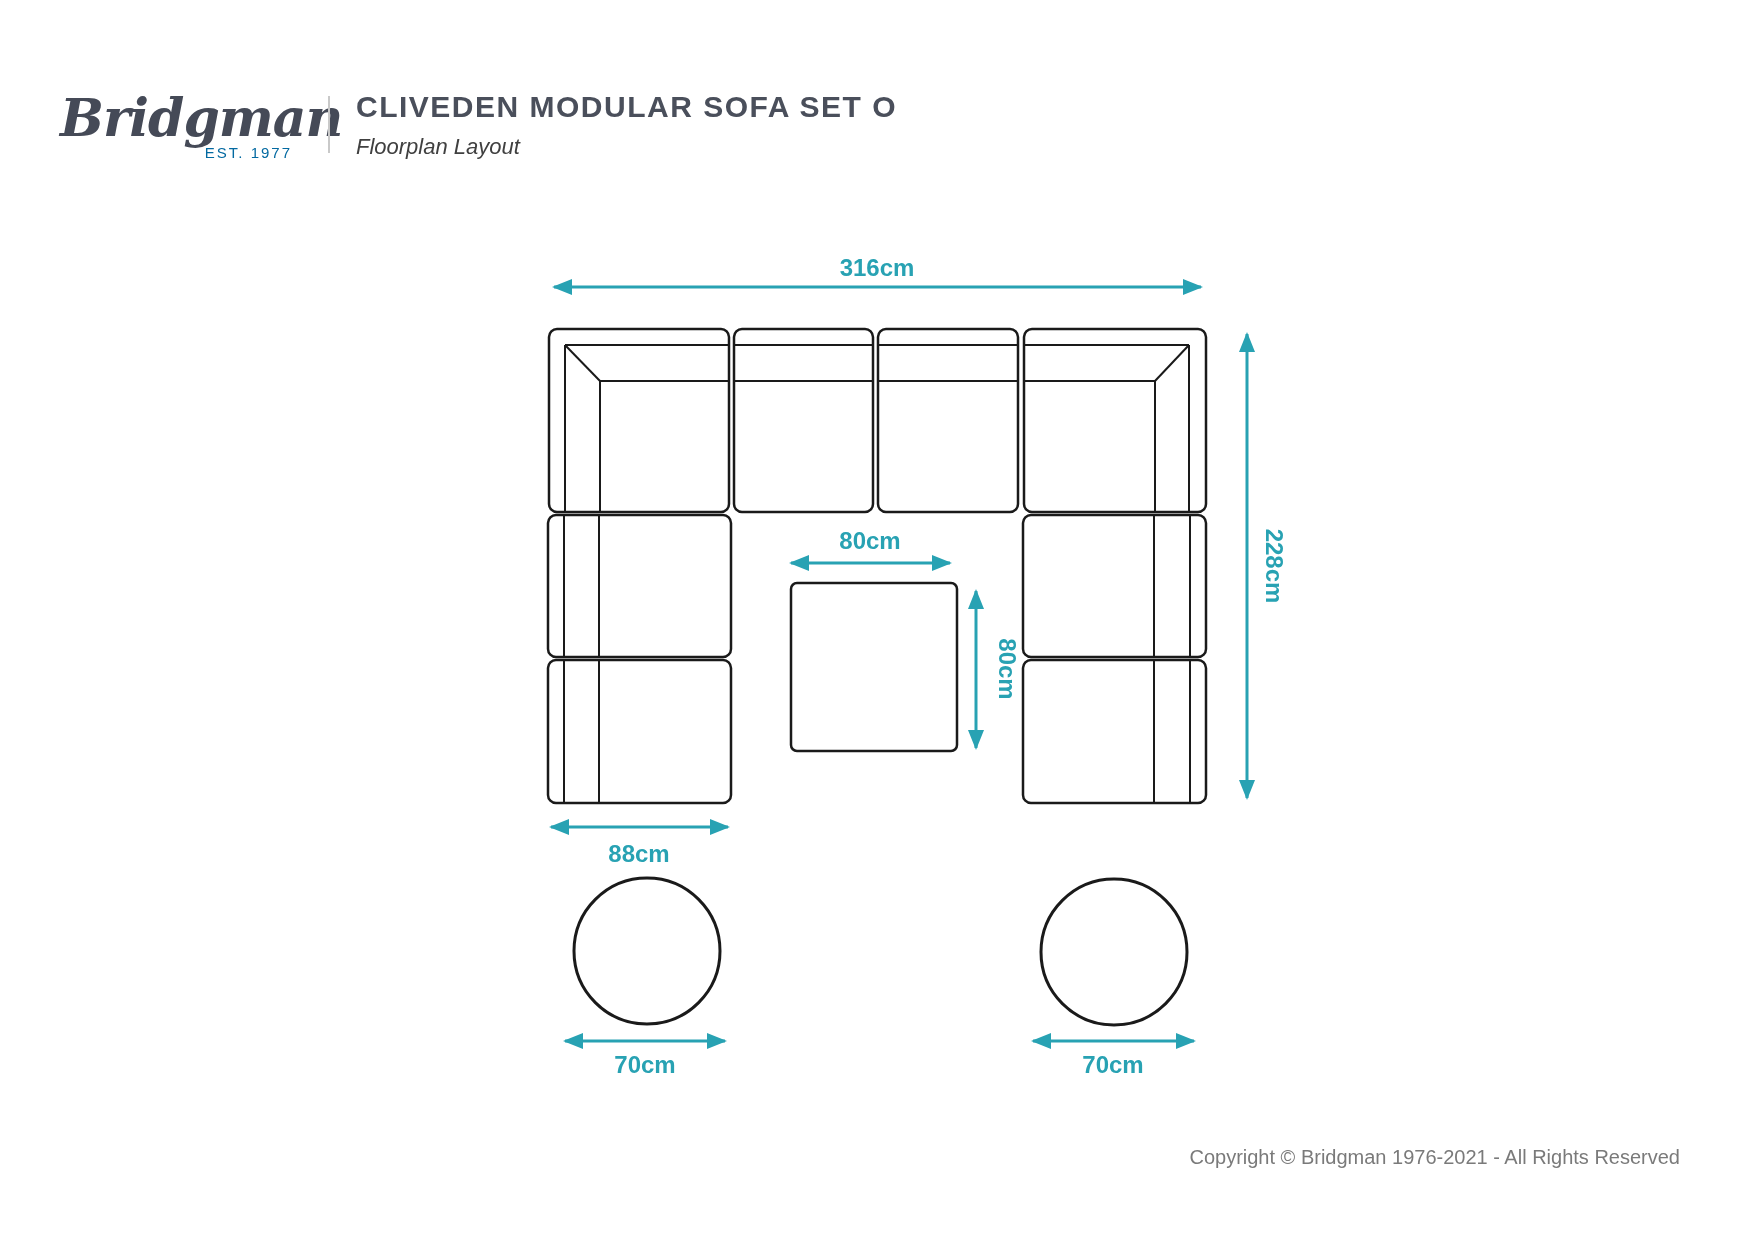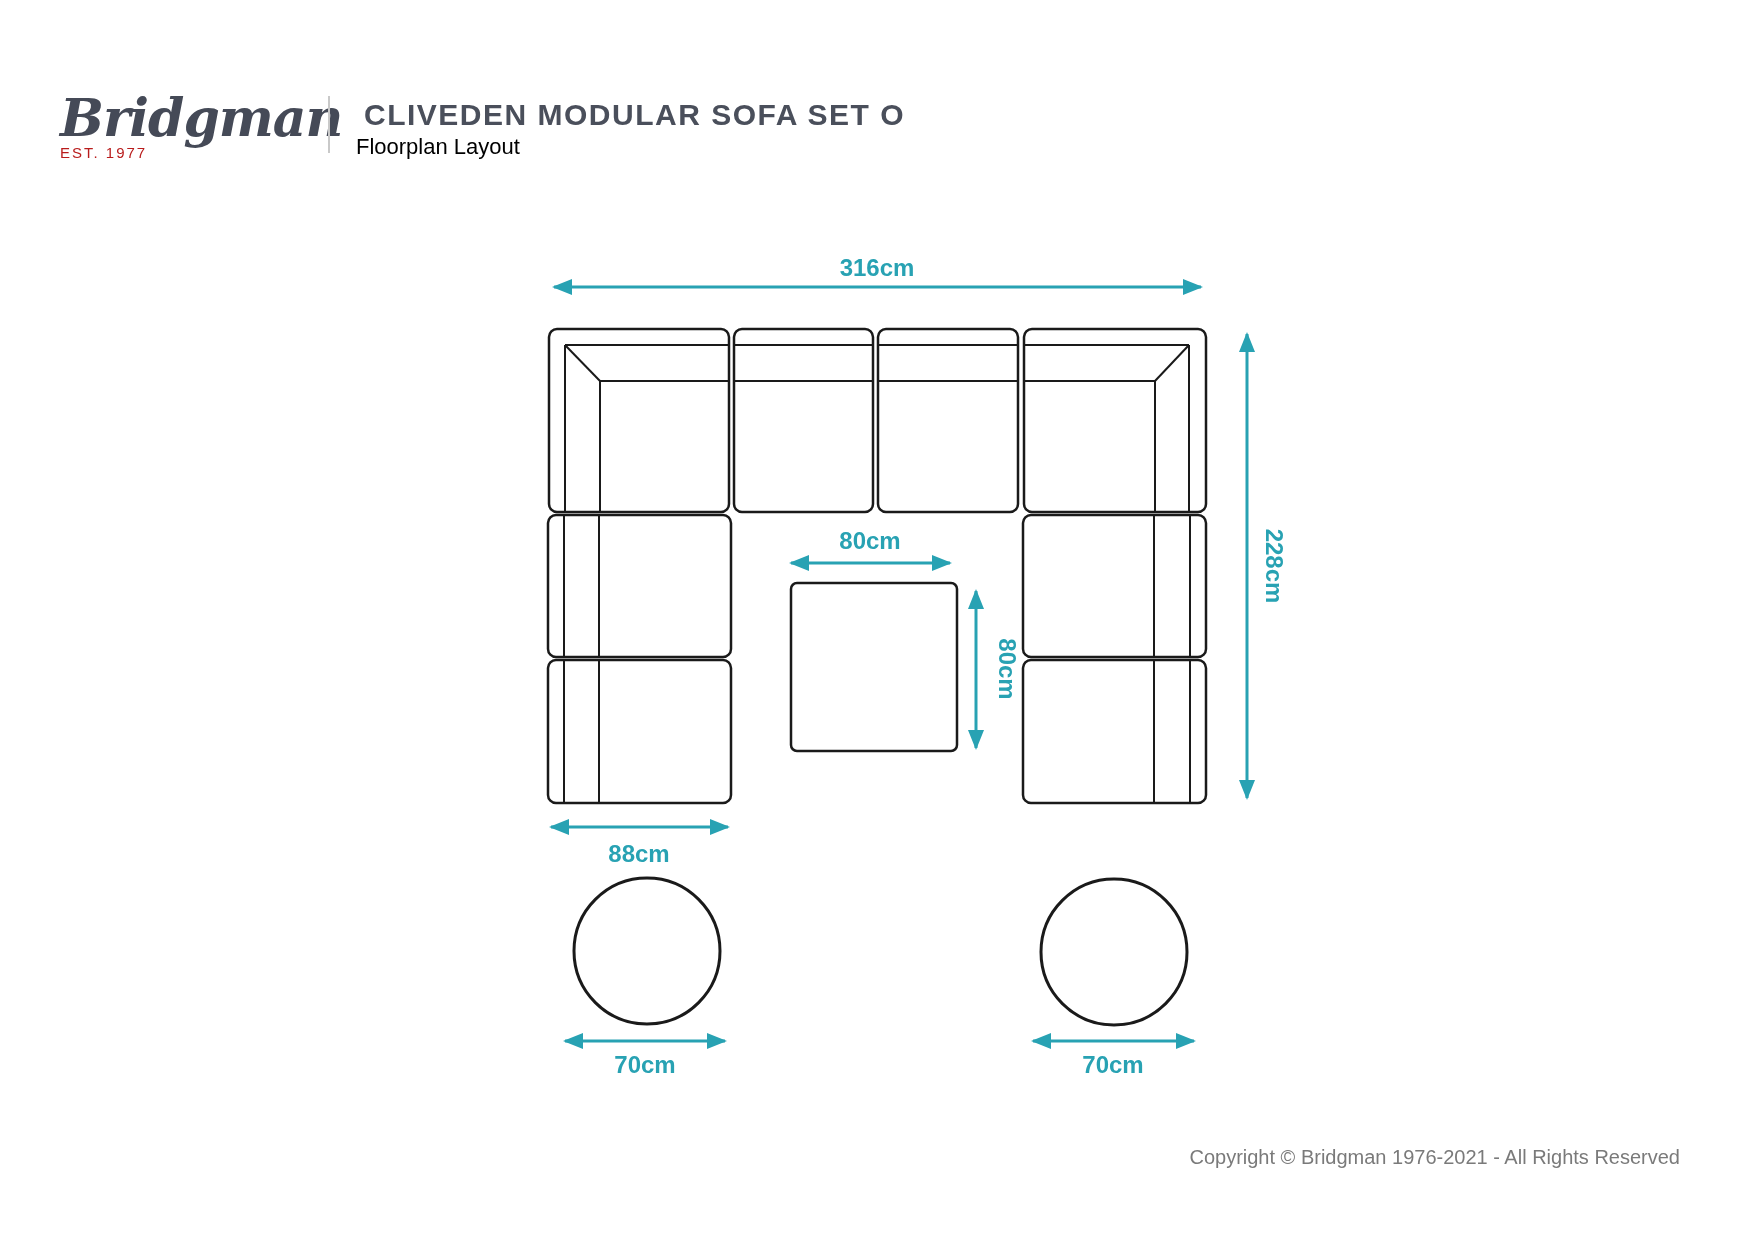--- a/index.html
+++ b/index.html
@@ -4,26 +4,26 @@
 <style>
   html,body{margin:0;padding:0;background:#ffffff;}
   #page{position:relative;width:1755px;height:1242px;background:#ffffff;overflow:hidden;
         font-family:"Liberation Sans",sans-serif;}
 
   
   #brand-name{position:absolute;left:60px;top:92px;width:235px;
       font-family:"DejaVu Serif","Liberation Serif",serif;
       font-style:italic;font-weight:bold;font-size:52px;line-height:1.0;
       color:#454a57;letter-spacing:-1px;white-space:nowrap;}
-  #brand-est{position:absolute;left:60px;top:144px;width:232px;text-align:left;
-      font-size:15px;letter-spacing:2px;color:#b91c1c;}
+  #brand-est{position:absolute;left:60px;top:144px;width:232px;text-align:right;
+      font-size:15px;letter-spacing:2px;color:#0369a1;}
   #header-divider{position:absolute;left:328px;top:96px;width:2px;height:57px;background:#c9c9c9;}
-  #page-title{position:absolute;left:364px;top:90px;
-      font-size:30px;font-weight:bold;letter-spacing:1.5px;color:#4a4f5b;white-space:nowrap;margin-top:8px;}
-  #page-subtitle{position:absolute;left:356px;top:134px;font-size:22px;color:#000000;}
+  #page-title{position:absolute;left:356px;top:90px;
+      font-size:30px;font-weight:bold;letter-spacing:1.5px;color:#4a4f5b;white-space:nowrap;}
+  #page-subtitle{position:absolute;left:356px;top:134px;font-size:22px;color:#404040;font-style:italic;}
 
   
   #copyright{position:absolute;right:75px;top:1146px;font-size:20px;color:#7a7a7a;}
 
   
   #plan{position:absolute;left:0;top:0;}
   .module{fill:#ffffff;stroke:#1a1a1a;stroke-width:2.5;}
   .inner{fill:none;stroke:#1a1a1a;stroke-width:2;}
   .dim-line{stroke:#28a2b3;stroke-width:3;fill:none;}
   .dim-label{fill:#28a2b3;font-family:"Liberation Sans",sans-serif;

